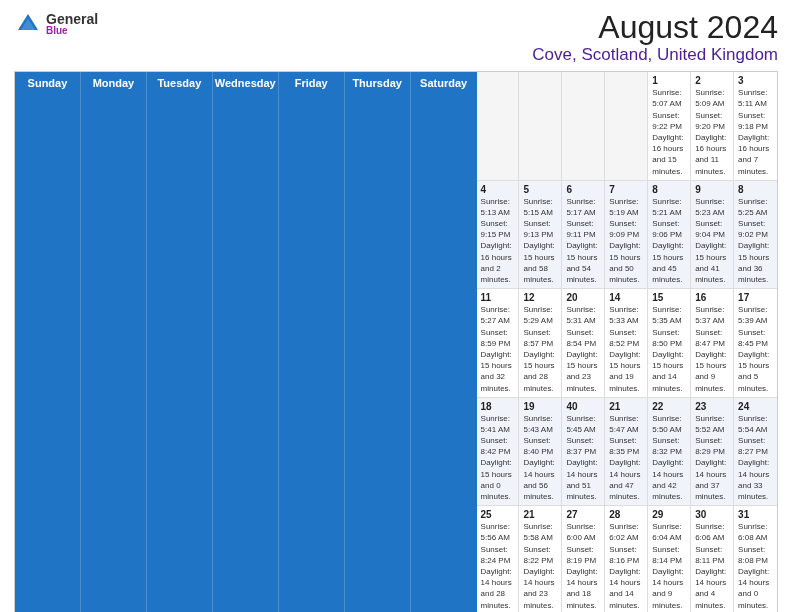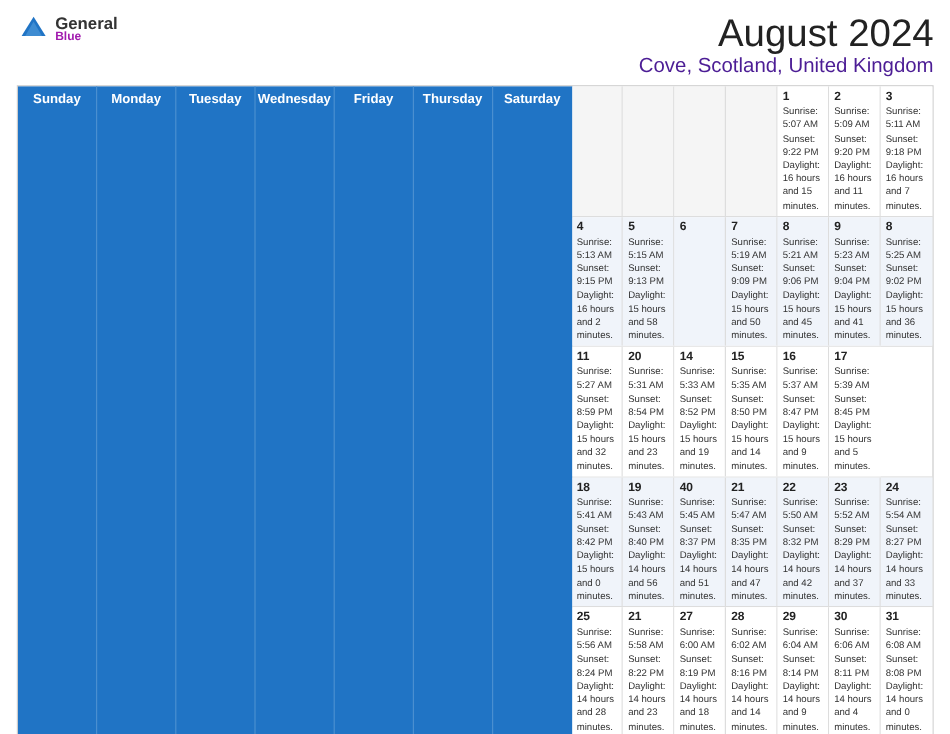--- a/index.html
+++ b/index.html
@@ -176,20 +176,21 @@
           <div class="cal-cell alt-row">
             <span class="day-num">4</span>
             <div class="cell-text">Sunrise: 5:13 AM<br>Sunset: 9:15 PM<br>Daylight: 16 hours and 2 minutes.</div>
           </div>
           <div class="cal-cell alt-row">
             <span class="day-num">5</span>
             <div class="cell-text">Sunrise: 5:15 AM<br>Sunset: 9:13 PM<br>Daylight: 15 hours and 58 minutes.</div>
           </div>
           <div class="cal-cell alt-row">
             <span class="day-num">6</span>
+            <div class="cell-text">Sunrise: 5:17 AM<br>Sunset: 9:11 PM<br>Daylight: 15 hours and 54 minutes.</div>
           </div>
           <div class="cal-cell alt-row">
             <span class="day-num">7</span>
             <div class="cell-text">Sunrise: 5:19 AM<br>Sunset: 9:09 PM<br>Daylight: 15 hours and 50 minutes.</div>
           </div>
           <div class="cal-cell alt-row">
             <span class="day-num">8</span>
             <div class="cell-text">Sunrise: 5:21 AM<br>Sunset: 9:06 PM<br>Daylight: 15 hours and 45 minutes.</div>
           </div>
           <div class="cal-cell alt-row">
@@ -198,20 +199,24 @@
           </div>
           <div class="cal-cell alt-row">
             <span class="day-num">8</span>
             <div class="cell-text">Sunrise: 5:25 AM<br>Sunset: 9:02 PM<br>Daylight: 15 hours and 36 minutes.</div>
           </div>
         </div>
         <div class="cal-row">
           <div class="cal-cell">
             <span class="day-num">11</span>
             <div class="cell-text">Sunrise: 5:27 AM<br>Sunset: 8:59 PM<br>Daylight: 15 hours and 32 minutes.</div>
+          </div>
+          <div class="cal-cell">
+            <span class="day-num">12</span>
+            <div class="cell-text">Sunrise: 5:29 AM<br>Sunset: 8:57 PM<br>Daylight: 15 hours and 28 minutes.</div>
           </div>
           <div class="cal-cell">
             <span class="day-num">20</span>
             <div class="cell-text">Sunrise: 5:31 AM<br>Sunset: 8:54 PM<br>Daylight: 15 hours and 23 minutes.</div>
           </div>
           <div class="cal-cell">
             <span class="day-num">14</span>
             <div class="cell-text">Sunrise: 5:33 AM<br>Sunset: 8:52 PM<br>Daylight: 15 hours and 19 minutes.</div>
           </div>
           <div class="cal-cell">

